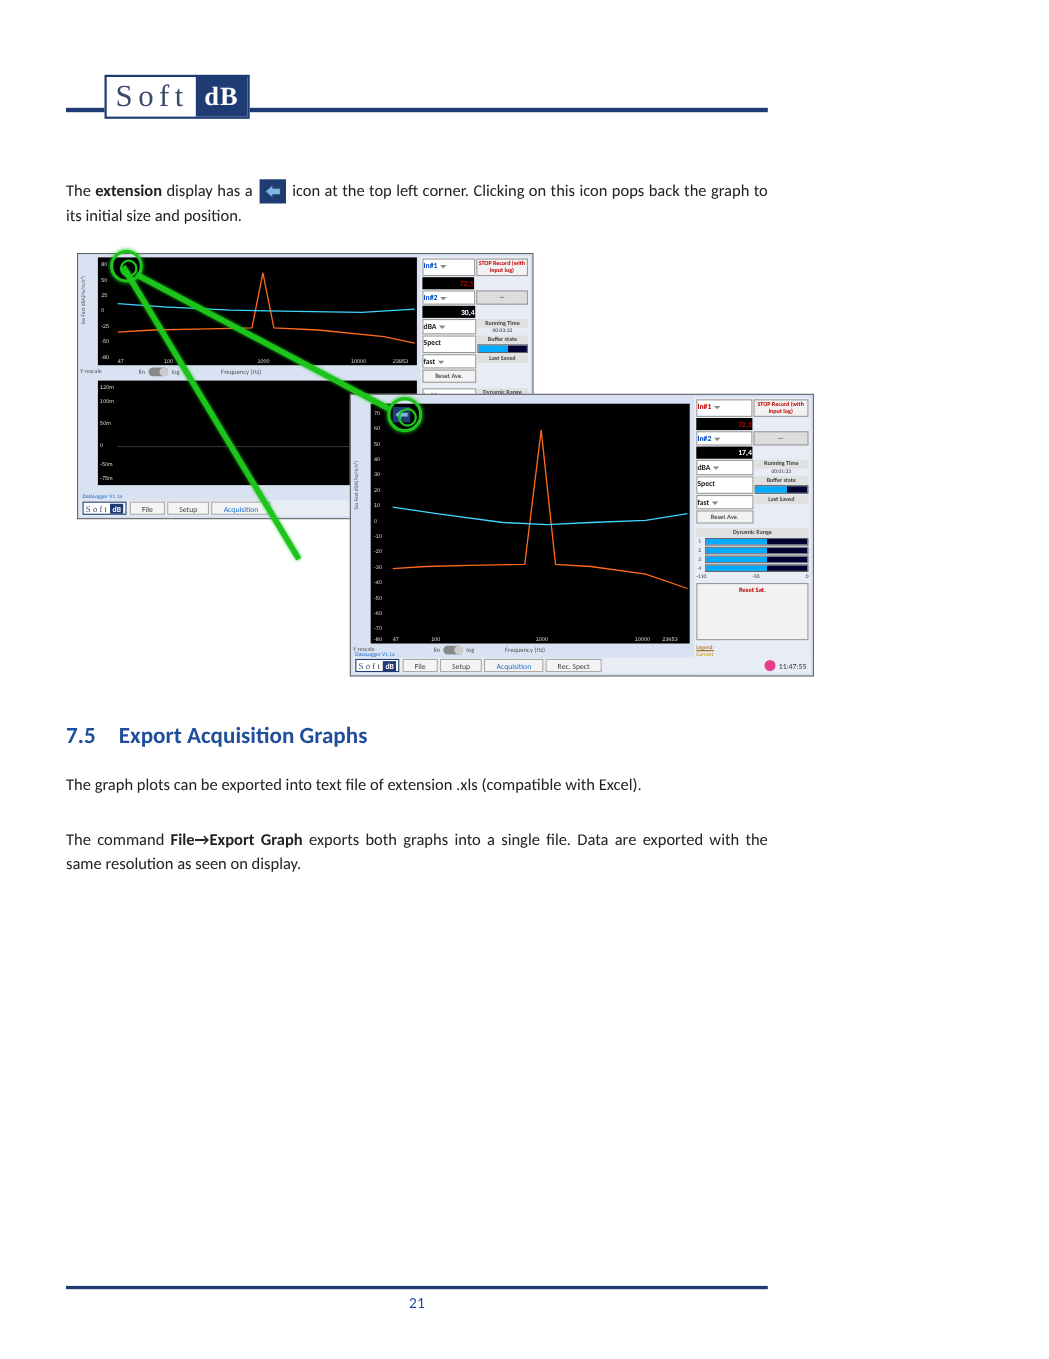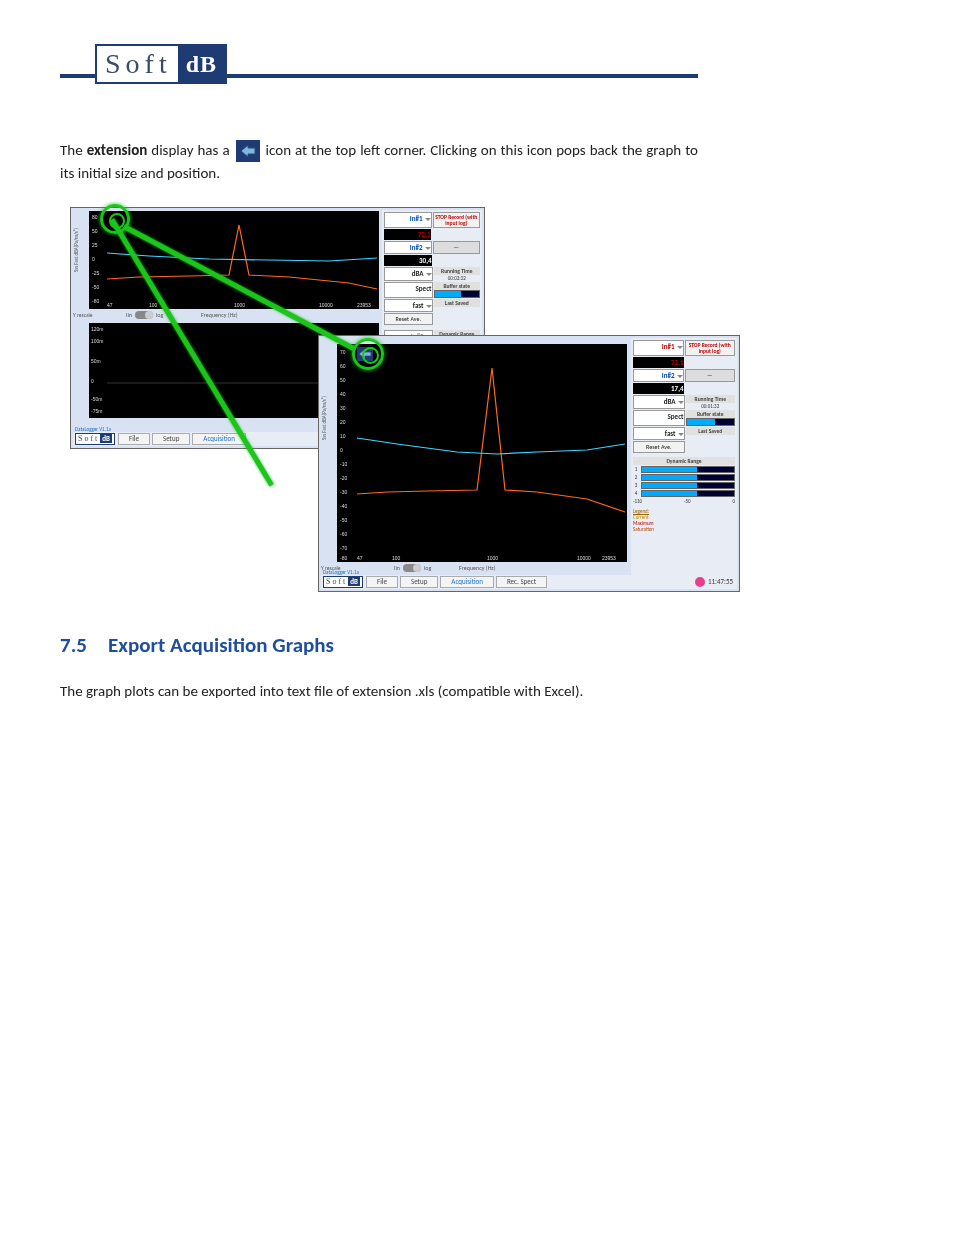--- a/index.html
+++ b/index.html
@@ -1,36 +1,36 @@
 <!DOCTYPE html>
 <html><head>
 <meta charset="utf-8">
 <style>
   html, body { margin: 0; padding: 0; background: #fff; font-family: Calibri, "Segoe UI", Arial, sans-serif; color: #222; }
-  .page { width: 758px; height: 1235px; box-sizing: border-box; padding: 44px 60px 50px 60px; position: relative; }
+  .page { width: 758px; height: 1235px; box-sizing: border-box; padding: 68px 60px 50px 60px; position: relative; }
   .hdr { display: flex; align-items: flex-end; margin-bottom: 55px; }
   .hdr-line-left { height: 4px; background: #1f3b73; width: 35px; margin-right: 0; position: relative; top: -6px; }
   .hdr-line-right { height: 4px; background: #1f3b73; flex: 1; margin-left: 0; position: relative; top: -6px; }
   .logo-box { border: 2px solid #1f3b73; display: flex; align-items: stretch; height: 36px; }
   .logo-soft { font-family: Georgia, "Times New Roman", serif; font-size: 28px; letter-spacing: 5px; color: #3a4a6b; padding: 0 6px 0 8px; display: flex; align-items: center; }
   .logo-db { background: #1f3b73; color: #fff; font-family: Georgia, serif; font-size: 24px; font-weight: bold; padding: 0 8px; display: flex; align-items: center; letter-spacing: 1px; }
   .para { font-size: 15px; line-height: 1.5; color: #222; margin: 0 0 8px 0; text-align: justify; }
   .back-icon-inline { display: inline-block; width: 24px; height: 22px; background: #1f3b73; vertical-align: middle; position: relative; margin: 0 2px; }
   .back-icon-inline svg { position: absolute; top: 50%; left: 50%; transform: translate(-50%,-50%); }
   .figure-wrap { position: relative; width: 670px; height: 385px; margin: 22px 0 40px 10px; }
   
   .shot1 { position: absolute; top: 0; left: 0; width: 413px; height: 240px; border: 1px solid #666; background: #d9e2f2; overflow: hidden; }
   
   .shot2 { position: absolute; bottom: 0; right: 0; width: 420px; height: 255px; border: 1px solid #666; background: #d9e2f2; overflow: hidden; }
   .chart-area { position: absolute; background: #000; }
   .chart-area svg { width: 100%; height: 100%; display: block; }
   .side-panel { position: absolute; top: 2px; right: 2px; bottom: 2px; background: #e8ecf5; display: flex; flex-direction: column; gap: 1px; padding: 2px; font-size: 7px; }
   .sp-row { display: flex; gap: 1px; }
   .sp-val { background: #000; color: #b00; flex: 1; text-align: right; font-weight: bold; padding: 1px 0; font-size: 7px; }
-  .sp-lbl { background: #fff; border: 1px solid #999; flex: 1; text-align: right; font-weight: bold; padding: 1px 0; font-size: 7px; }
+  .sp-lbl { background: #fff; border: 1px solid #999; flex: 1; text-align: left; font-weight: bold; padding: 1px 0; font-size: 7px; }
   .sp-lbl.blue { color: #0048c0; }
   .sp-lbl.red { color: #c00000; }
   .sp-btn { background: #f2f2f2; border: 1px solid #999; flex: 1; text-align: center; padding: 1px 0; font-size: 6px; }
   .sp-btn.red { color: #c00000; font-weight: bold; }
   .sp-hdr { background: #e0e0e0; text-align: center; font-size: 5.5px; padding: 1px 0; color: #444; font-weight: bold; }
   .sp-bar { height: 6px; background: linear-gradient(90deg,#0af 60%, #003 60%); border: 1px solid #666; }
   .sp-tiny { font-size: 5px; text-align: center; color: #333; }
   .dropdown-tri { display: inline-block; width: 0; height: 0; border-left: 3px solid transparent; border-right: 3px solid transparent; border-top: 3px solid #888; margin-left: 2px; vertical-align: middle; }
   .bottom-bar { position: absolute; left: 2px; right: 2px; bottom: 2px; height: 14px; background: #e8ecf5; display: flex; align-items: center; font-size: 7px; }
   .bb-logo { border: 1px solid #1f3b73; background: #fff; height: 10px; display: flex; align-items: center; padding: 0 2px; margin: 0 2px; }
@@ -285,20 +285,21 @@
           <div style="display:flex;align-items:center;gap:2px;">
               <span class="sp-tiny" style="width:6px;">4</span>
               <div class="sp-bar" style="flex:1;height:5px;"></div>
             </div>
           <div style="display:flex;justify-content:space-between;">
               <span class="sp-tiny">-110</span>
               <span class="sp-tiny">-50</span>
               <span class="sp-tiny">0</span>
             </div>
         </div>
+        <div class="sp-btn" style="color:#c00000;font-weight:bold;margin-top:2px;">Reset Sat.</div>
         <div style="margin-top:3px;">
           <div class="sp-tiny" style="color:#a06000; text-align:left; text-decoration:underline;">Legend:</div>
           <div class="sp-tiny" style="color:#c58b00; text-align:left;">Current</div>
           <div class="sp-tiny" style="color:#c00000; text-align:left;">Maximum</div>
           <div class="sp-tiny" style="color:#c04000; text-align:left;">Saturation</div>
         </div>
       </div>
 
       <div class="bottom-bar">
         <div style="position:absolute; left:2px; bottom:14px; font-size:5px; color:#1a6fc9;">DataLogger V1.1a</div>
@@ -323,16 +324,23 @@
 
   </div>
 
   
   <h2 class="h2">
     <span class="num">7.5</span><span>Export Acquisition Graphs</span>
   </h2>
 
   <p class="para">The graph plots can be exported into text file of extension .xls (compatible with Excel).</p>
   <br>
-
-  
+  <p class="para">
+    <span>The command </span><b>File</b><b>→</b><b>Export Graph</b><span> exports both graphs into a single file. Data are exported with the same resolution as seen on display.</span>
+  </p>
+
+  
+  <div class="footer">
+    <div class="footer-line"></div>
+    <div class="footer-num">21</div>
+  </div>
 
 </div>
 
 </body></html>

